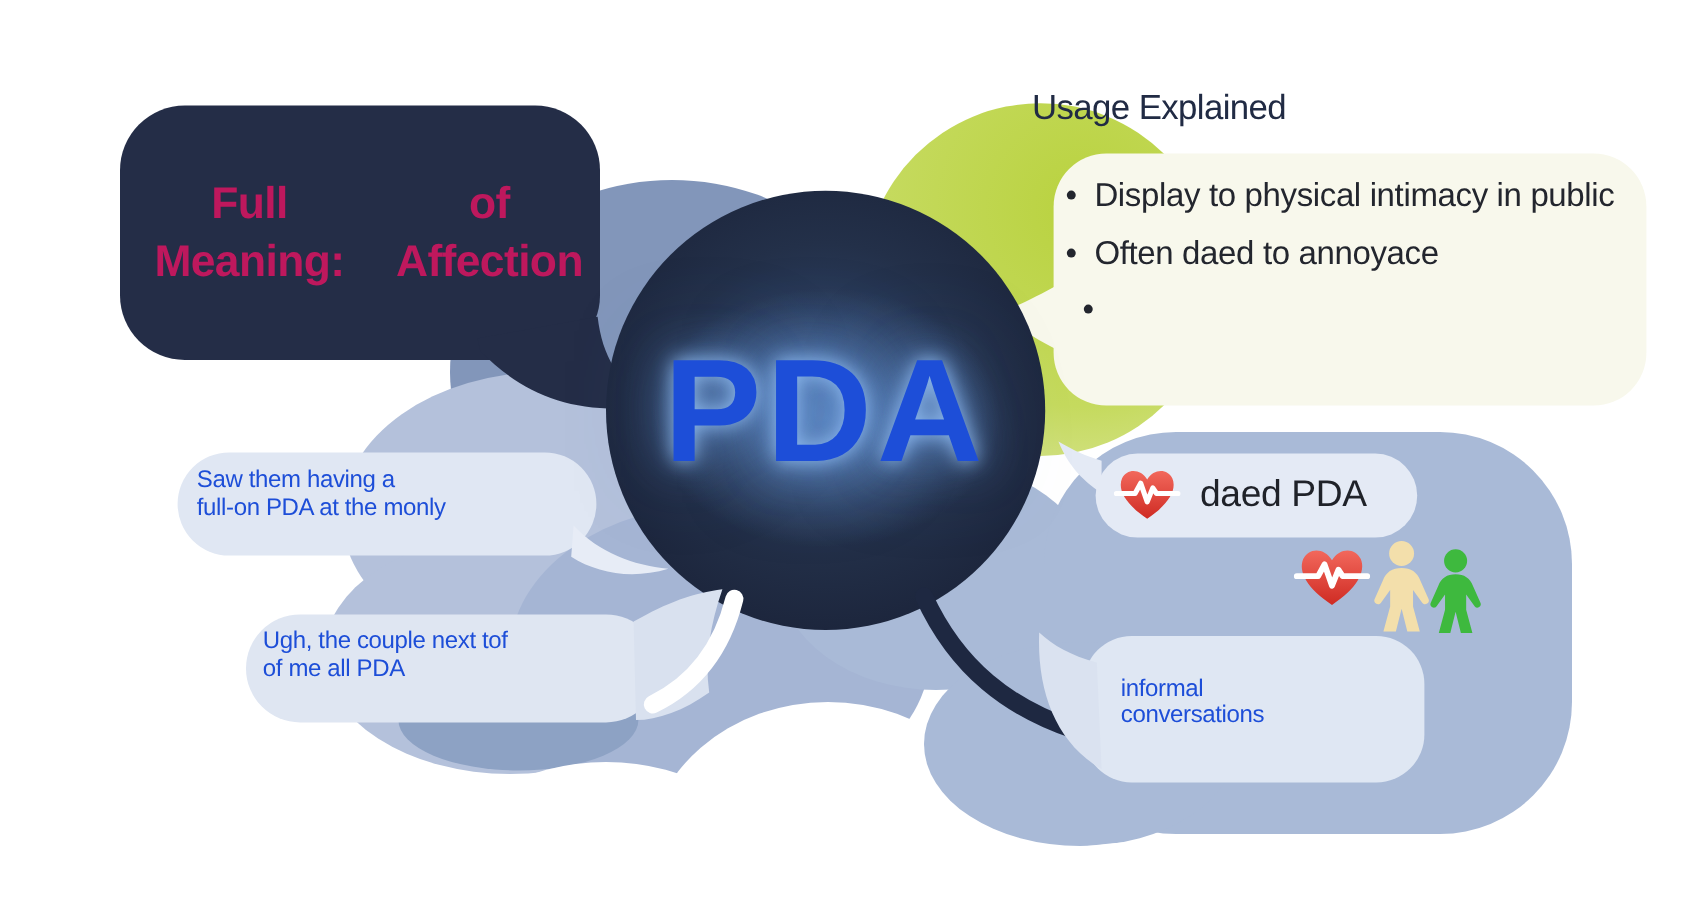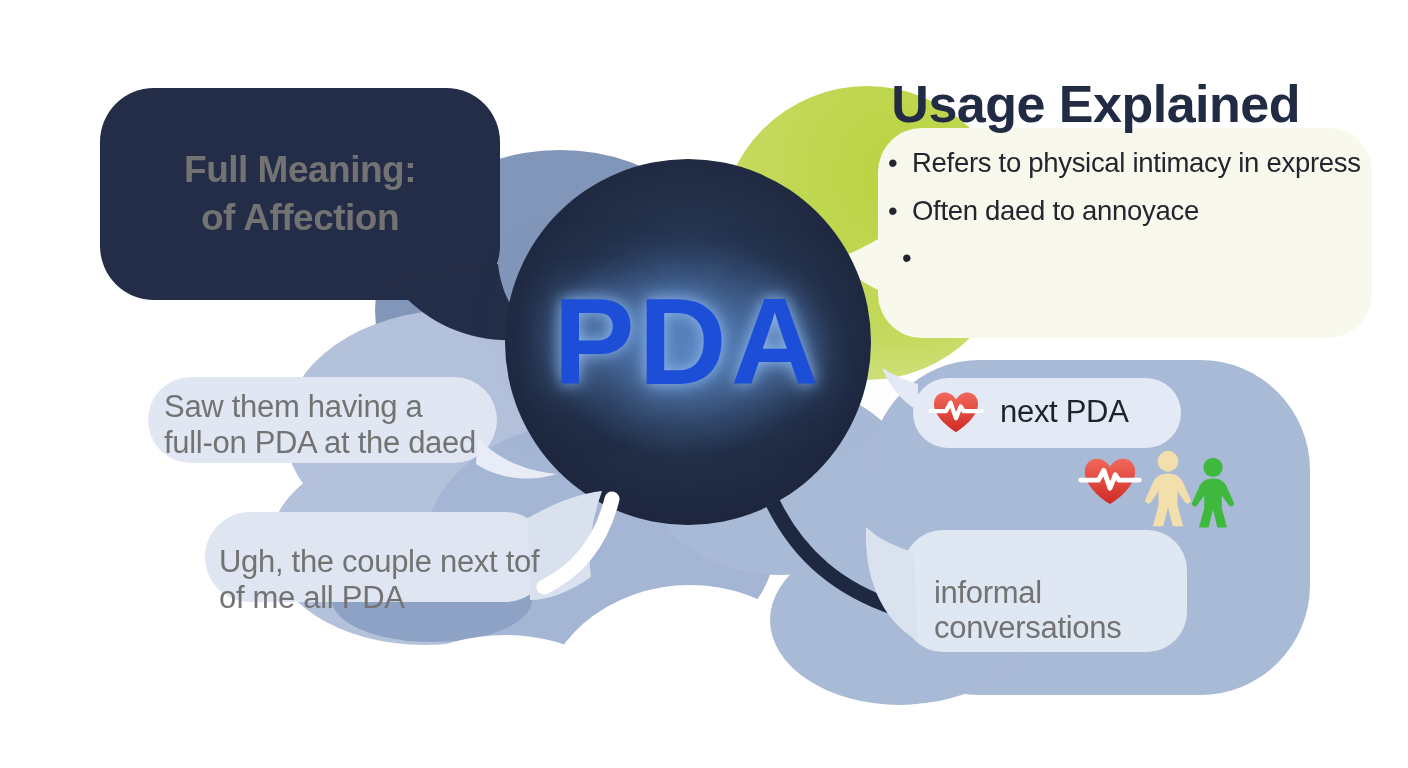--- a/index.html
+++ b/index.html
@@ -5,43 +5,43 @@
   html,body{margin:0;padding:0;background:#ffffff;}
   .canvas{
     position:relative;width:1408px;height:768px;overflow:hidden;background:#ffffff;
     font-family:"Liberation Sans", sans-serif;
   }
   .bg{position:absolute;left:0;top:0;}
   .abs{position:absolute;}
 
   .meaning-text{
     left:100px;top:88px;width:400px;height:212px;
-    display:flex;flex-direction:column;align-items:center;justify-content:center;
-    color:#737373;font-size:37px;font-weight:bold;line-height:1.3;text-align:center;
+    display:flex;flex-direction:row;align-items:center;justify-content:center;
+    color:#be185d;font-size:37px;font-weight:bold;line-height:1.3;text-align:center;
     letter-spacing:-0.5px;
   }
   .pda-text{
     left:505px;top:159px;width:366px;height:366px;
     display:flex;align-items:center;justify-content:center;
     color:#1d4ed8;font-size:122px;font-weight:bold;letter-spacing:4px;
     text-shadow:0 0 16px rgba(150,195,250,.95),0 0 40px rgba(105,155,225,.75),0 0 75px rgba(85,135,205,.5);
   }
   .usage-heading{
     left:860px;top:74px;width:440px;height:52px;
-    color:#212b44;font-size:52px;font-weight:bold;text-align:right;letter-spacing:-0.5px;
+    color:#212b44;font-size:29px;font-weight:normal;text-align:left;letter-spacing:-0.5px;
     white-space:nowrap;
   }
   .bullets{left:888px;top:146px;width:500px;color:#23262e;font-size:27.5px;line-height:1.26;}
   .brow{display:flex;margin-bottom:13px;white-space:nowrap;letter-spacing:-0.3px;}
   .brow .dot{width:24px;flex:0 0 24px;}
   .brow.indent{padding-left:14px;}
 
-  .msg{color:#737373;font-size:31px;line-height:1.17;letter-spacing:-0.3px;white-space:nowrap;}
+  .msg{color:#1d4ed8;font-size:20px;line-height:1.17;letter-spacing:-0.3px;white-space:nowrap;}
   .msg1{left:164px;top:389px;}
-  .msg2{left:219px;top:544px;}
+  .msg2{left:219px;top:523px;}
   .rmsg2{left:934px;top:540px;line-height:1.13;}
 
   .rmsg1-text{left:1000px;top:394px;color:#1f2229;font-size:31px;letter-spacing:-0.3px;white-space:nowrap;}
 
   .icon{display:block;}
 </style>
 </head>
 <body>
 
 <div class="canvas">
@@ -127,51 +127,51 @@
     <div>of Affection</div>
   </div>
 
   <div class="abs pda-text">PDA</div>
 
   <div class="abs usage-heading">Usage Explained</div>
 
   <div class="abs bullets">
     <div class="brow">
       <span class="dot">•</span>
-      <span>Refers to physical intimacy in express</span>
+      <span>Display to physical intimacy in public</span>
     </div>
     <div class="brow">
       <span class="dot">•</span>
       <span><span>Often daed to annoyace</span><br></span>
     </div>
     <div class="brow indent">
       <span class="dot">•</span>
     </div>
   </div>
 
   <div class="abs msg msg1">
     <span>Saw them having a</span><br>
-    <span>full-on PDA at the daed</span>
+    <span>full-on PDA at the monly</span>
   </div>
   <div class="abs msg msg2">
     <span>Ugh, the couple next tof</span><br>
     <span>of me all PDA</span>
   </div>
 
   <svg class="abs icon" style="left:928px;top:386px;" width="56" height="52" viewBox="0 0 72 64">
     <defs>
       <linearGradient id="hg1" x1="0" y1="0" x2="0" y2="1">
         <stop offset="0%" stop-color="#f2685c"></stop>
         <stop offset="100%" stop-color="#cf2b23"></stop>
       </linearGradient>
     </defs>
     <path d="M36 58 C13 43 4 27 9 15 C14 4 29 4 36 16 C43 4 58 4 63 15 C68 27 59 43 36 58 Z" fill="url(#hg1)"></path>
     <polyline points="3,31 23,31 29,20 36,40 42,25 46,31 69,31" stroke="#ffffff" stroke-width="5.5" fill="none" stroke-linejoin="round" stroke-linecap="round"></polyline>
   </svg>
-  <div class="abs rmsg1-text">next PDA</div>
+  <div class="abs rmsg1-text">daed PDA</div>
 
   <svg class="abs icon" style="left:1078px;top:452px;" width="64" height="58" viewBox="0 0 72 64">
     <defs>
       <linearGradient id="hg2" x1="0" y1="0" x2="0" y2="1">
         <stop offset="0%" stop-color="#f2685c"></stop>
         <stop offset="100%" stop-color="#cf2b23"></stop>
       </linearGradient>
     </defs>
     <path d="M36 58 C13 43 4 27 9 15 C14 4 29 4 36 16 C43 4 58 4 63 15 C68 27 59 43 36 58 Z" fill="url(#hg2)"></path>
     <polyline points="3,31 23,31 29,20 36,40 42,25 46,31 69,31" stroke="#ffffff" stroke-width="5.5" fill="none" stroke-linejoin="round" stroke-linecap="round"></polyline>

